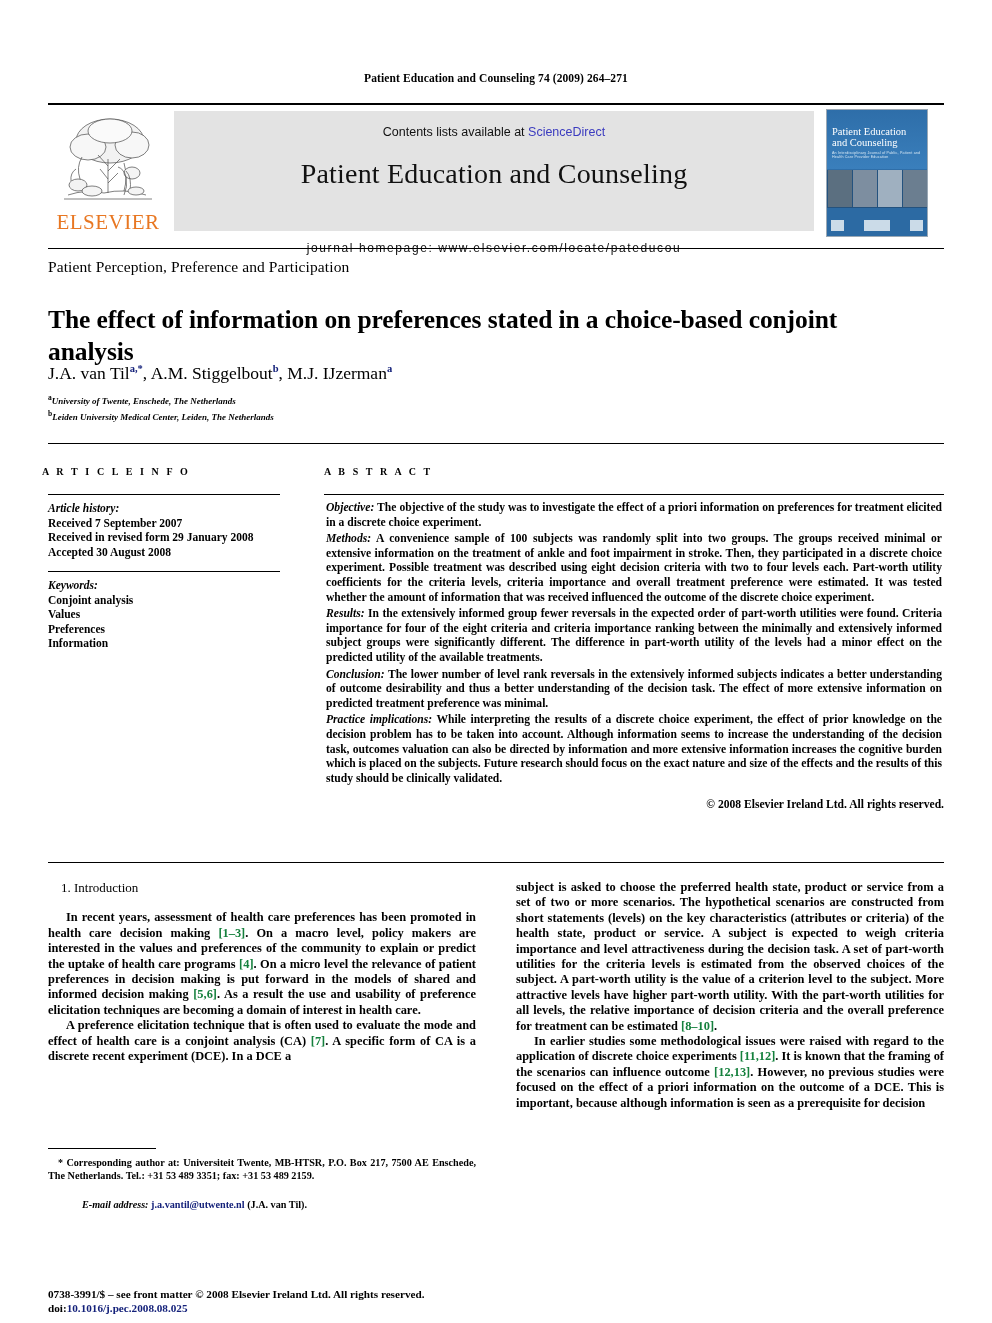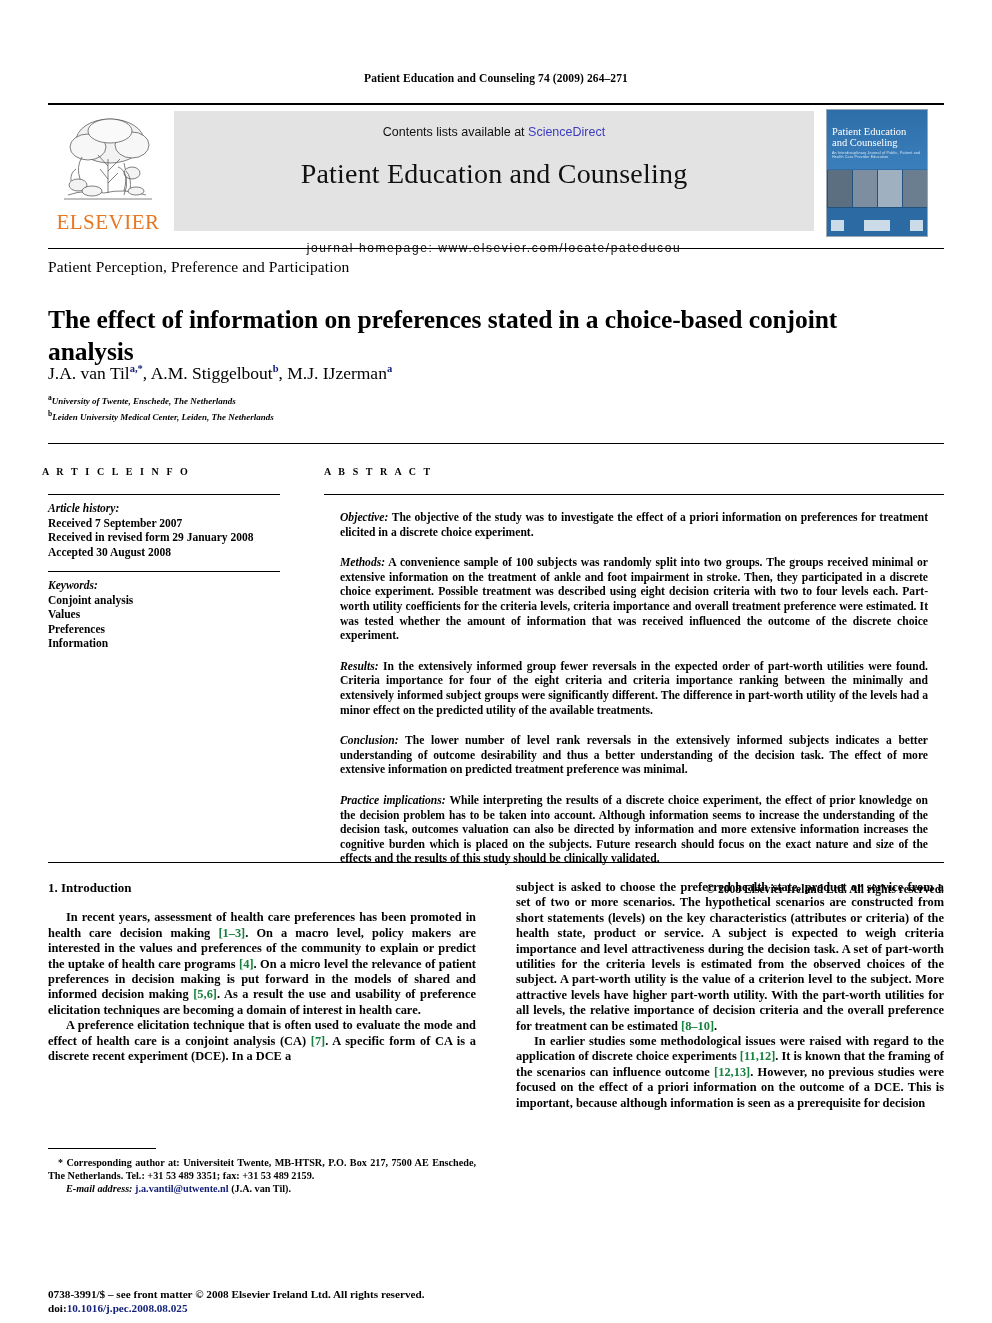--- a/index.html
+++ b/index.html
@@ -196,21 +196,21 @@
   .abstract-col {
     position: absolute;
     left: 324px; top: 494px;
     width: 620px;
     font-size: 11.6px;
     line-height: 14.6px;
     text-align: justify;
     font-weight: bold;
   }
   .abstract-col .rule { border-top: 1.2px solid #000; margin: 0 0 6px 0; }
-  .abstract-col p { margin: 16px; }
+  .abstract-col p { margin: 2px; }
   .abstract-col .lead { font-style: italic; }
   .copyright {
     text-align: right;
     margin-top: 12px;
     font-weight: bold;
   }
 
   
   .body-col {
     position: absolute;
@@ -218,22 +218,22 @@
     width: 428px;
     font-size: 12.4px;
     line-height: 15.4px;
     text-align: justify;
     font-weight: bold;
   }
   #col-left { left: 48px; }
   #col-right { left: 516px; width: 428px; }
   .body-col h2 {
     font-size: 13px;
-    margin: 0 0 15px 0;
-    font-weight: bold;
+    margin: 0 0 15px 13px;
+    font-weight: normal;
   }
   .body-col p { margin: 0; text-indent: 18px; }
   .ref { color: #15803d; }
 
   
   .foot-rule {
     position: absolute;
     left: 48px; top: 1148px;
     width: 108px;
     border-top: 1px solid #000;
@@ -381,21 +381,21 @@
   </div>
 
   <div class="body-col" id="col-right">
     <p style="text-indent:0"><span>subject is asked to choose the preferred health state, product or service from a set of two or more scenarios. The hypothetical scenarios are constructed from short statements (levels) on the key characteristics (attributes or criteria) of the health state, product or service. A subject is expected to weigh criteria importance and level attractiveness during the decision task. A set of part-worth utilities for the criteria levels is estimated from the observed choices of the subject. A part-worth utility is the value of a criterion level to the subject. More attractive levels have higher part-worth utility. With the part-worth utilities for all levels, the relative importance of decision criteria and the overall preference for treatment can be estimated </span><span class="ref">[8–10]</span><span>.</span></p>
     <p><span>In earlier studies some methodological issues were raised with regard to the application of discrete choice experiments </span><span class="ref">[11,12]</span><span>. It is known that the framing of the scenarios can influence outcome </span><span class="ref">[12,13]</span><span>. However, no previous studies were focused on the effect of a priori information on the outcome of a DCE. This is important, because although information is seen as a prerequisite for decision</span></p>
   </div>
 
   <div class="foot-rule"></div>
   <div class="footnote">
     <p style="margin:0; text-indent:10px;"><span class="star">*</span> <span>Corresponding author at: Universiteit Twente, MB-HTSR, P.O. Box 217, 7500 AE Enschede, The Netherlands. Tel.: +31 53 489 3351; fax: +31 53 489 2159.</span></p>
-    <p style="margin:0; text-indent:18px;"><span class="em">E-mail address:</span> <span class="mail">j.a.vantil@utwente.nl</span> <span>(J.A. van Til).</span></p>
+    <p style="margin:16px; text-indent:18px;"><span class="em">E-mail address:</span> <span class="mail">j.a.vantil@utwente.nl</span> <span>(J.A. van Til).</span></p>
   </div>
 
   <div class="imprint">
     <div>0738-3991/$ – see front matter © 2008 Elsevier Ireland Ltd. All rights reserved.</div>
     <div><span>doi:</span><span class="doi-link">10.1016/j.pec.2008.08.025</span></div>
   </div>
 
 </div>
 
 </body></html>

